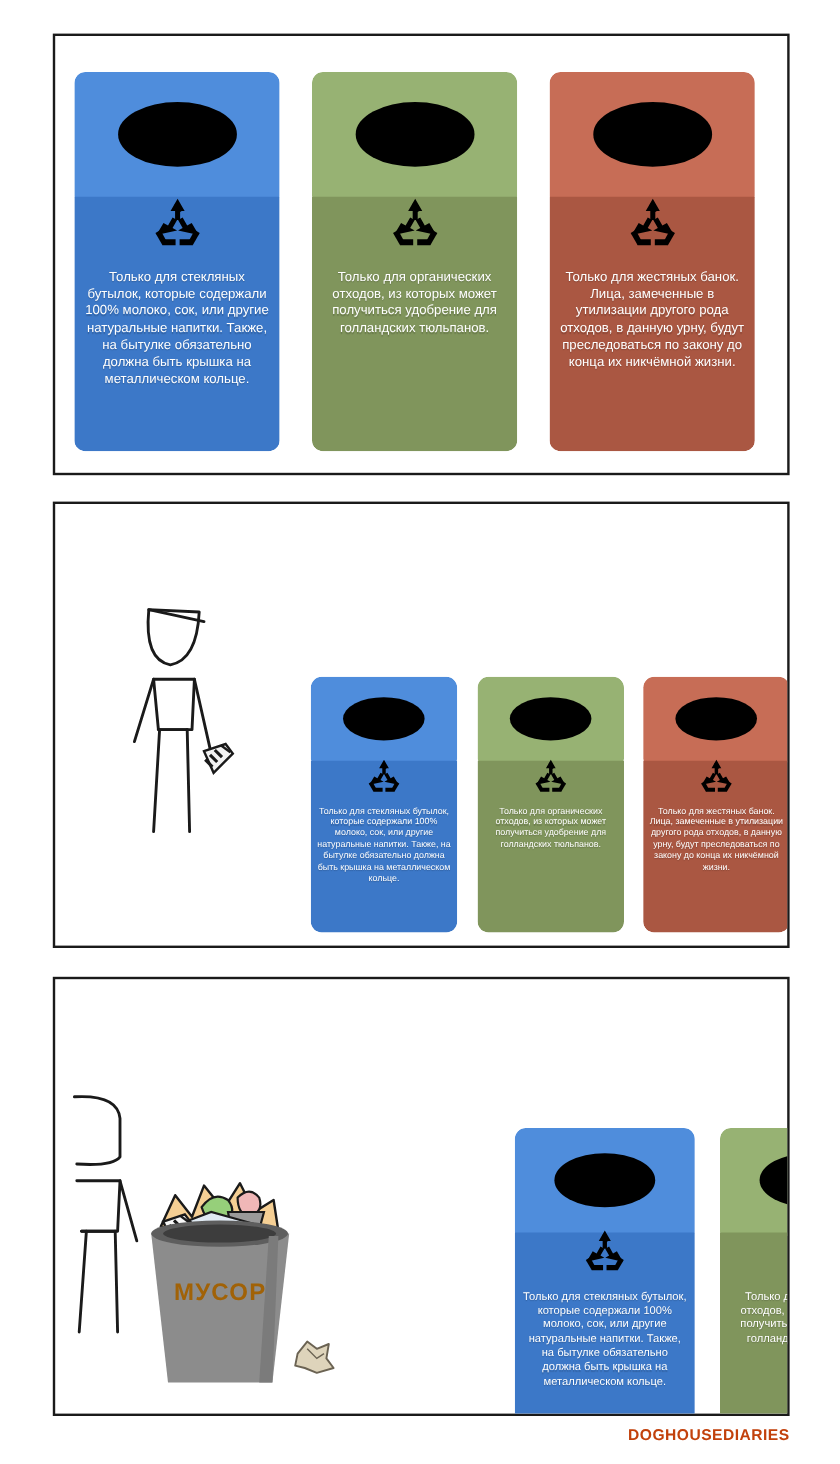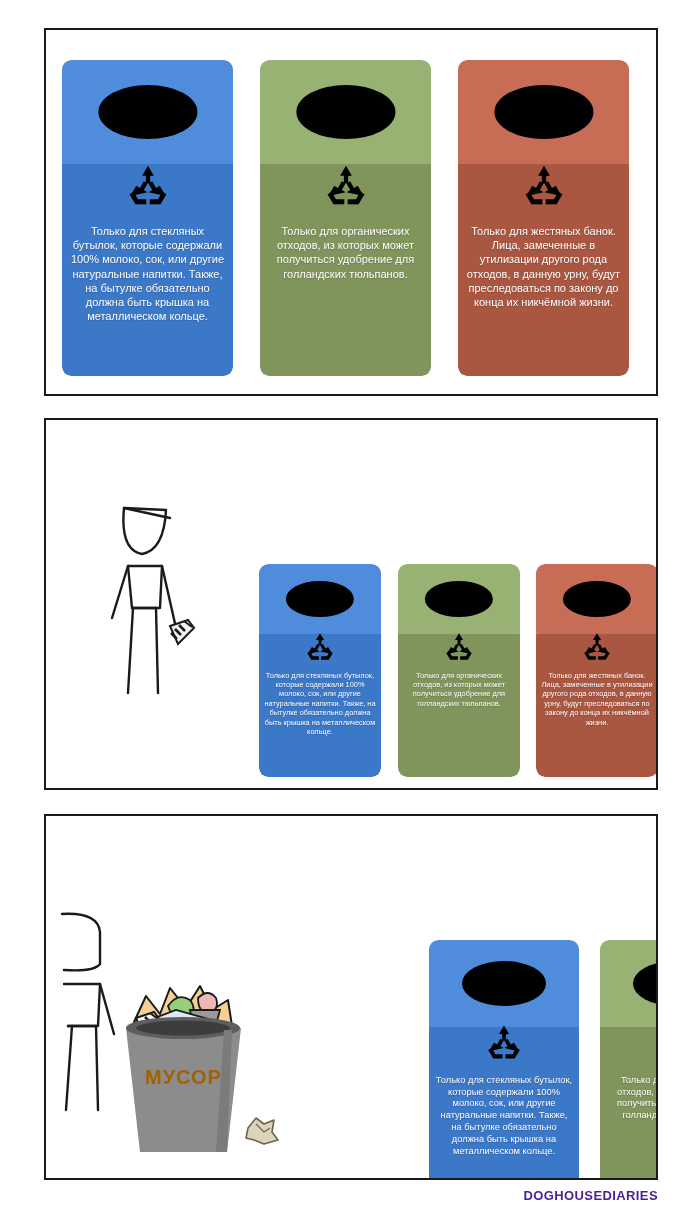--- a/index.html
+++ b/index.html
@@ -107,21 +107,21 @@
     position:absolute;left:0;top:100px;width:135px;
     text-align:center;color:#a16207;
     font-size:20px;font-weight:bold;letter-spacing:1px;
     font-family:"Liberation Sans", sans-serif;
   }
 
   
   #footer-credit{
     position:absolute;right:42px;top:1188px;
     font-size:13px;font-weight:bold;letter-spacing:.4px;
-    color:#4c1d95;
+    color:#c2410c;
     font-family:"Liberation Sans", sans-serif;
     margin-left:44px;
   }
 </style>
 </head>
 <body>
 
 <div class="comic">
 
   <div class="panel p1" id="panel-1">

